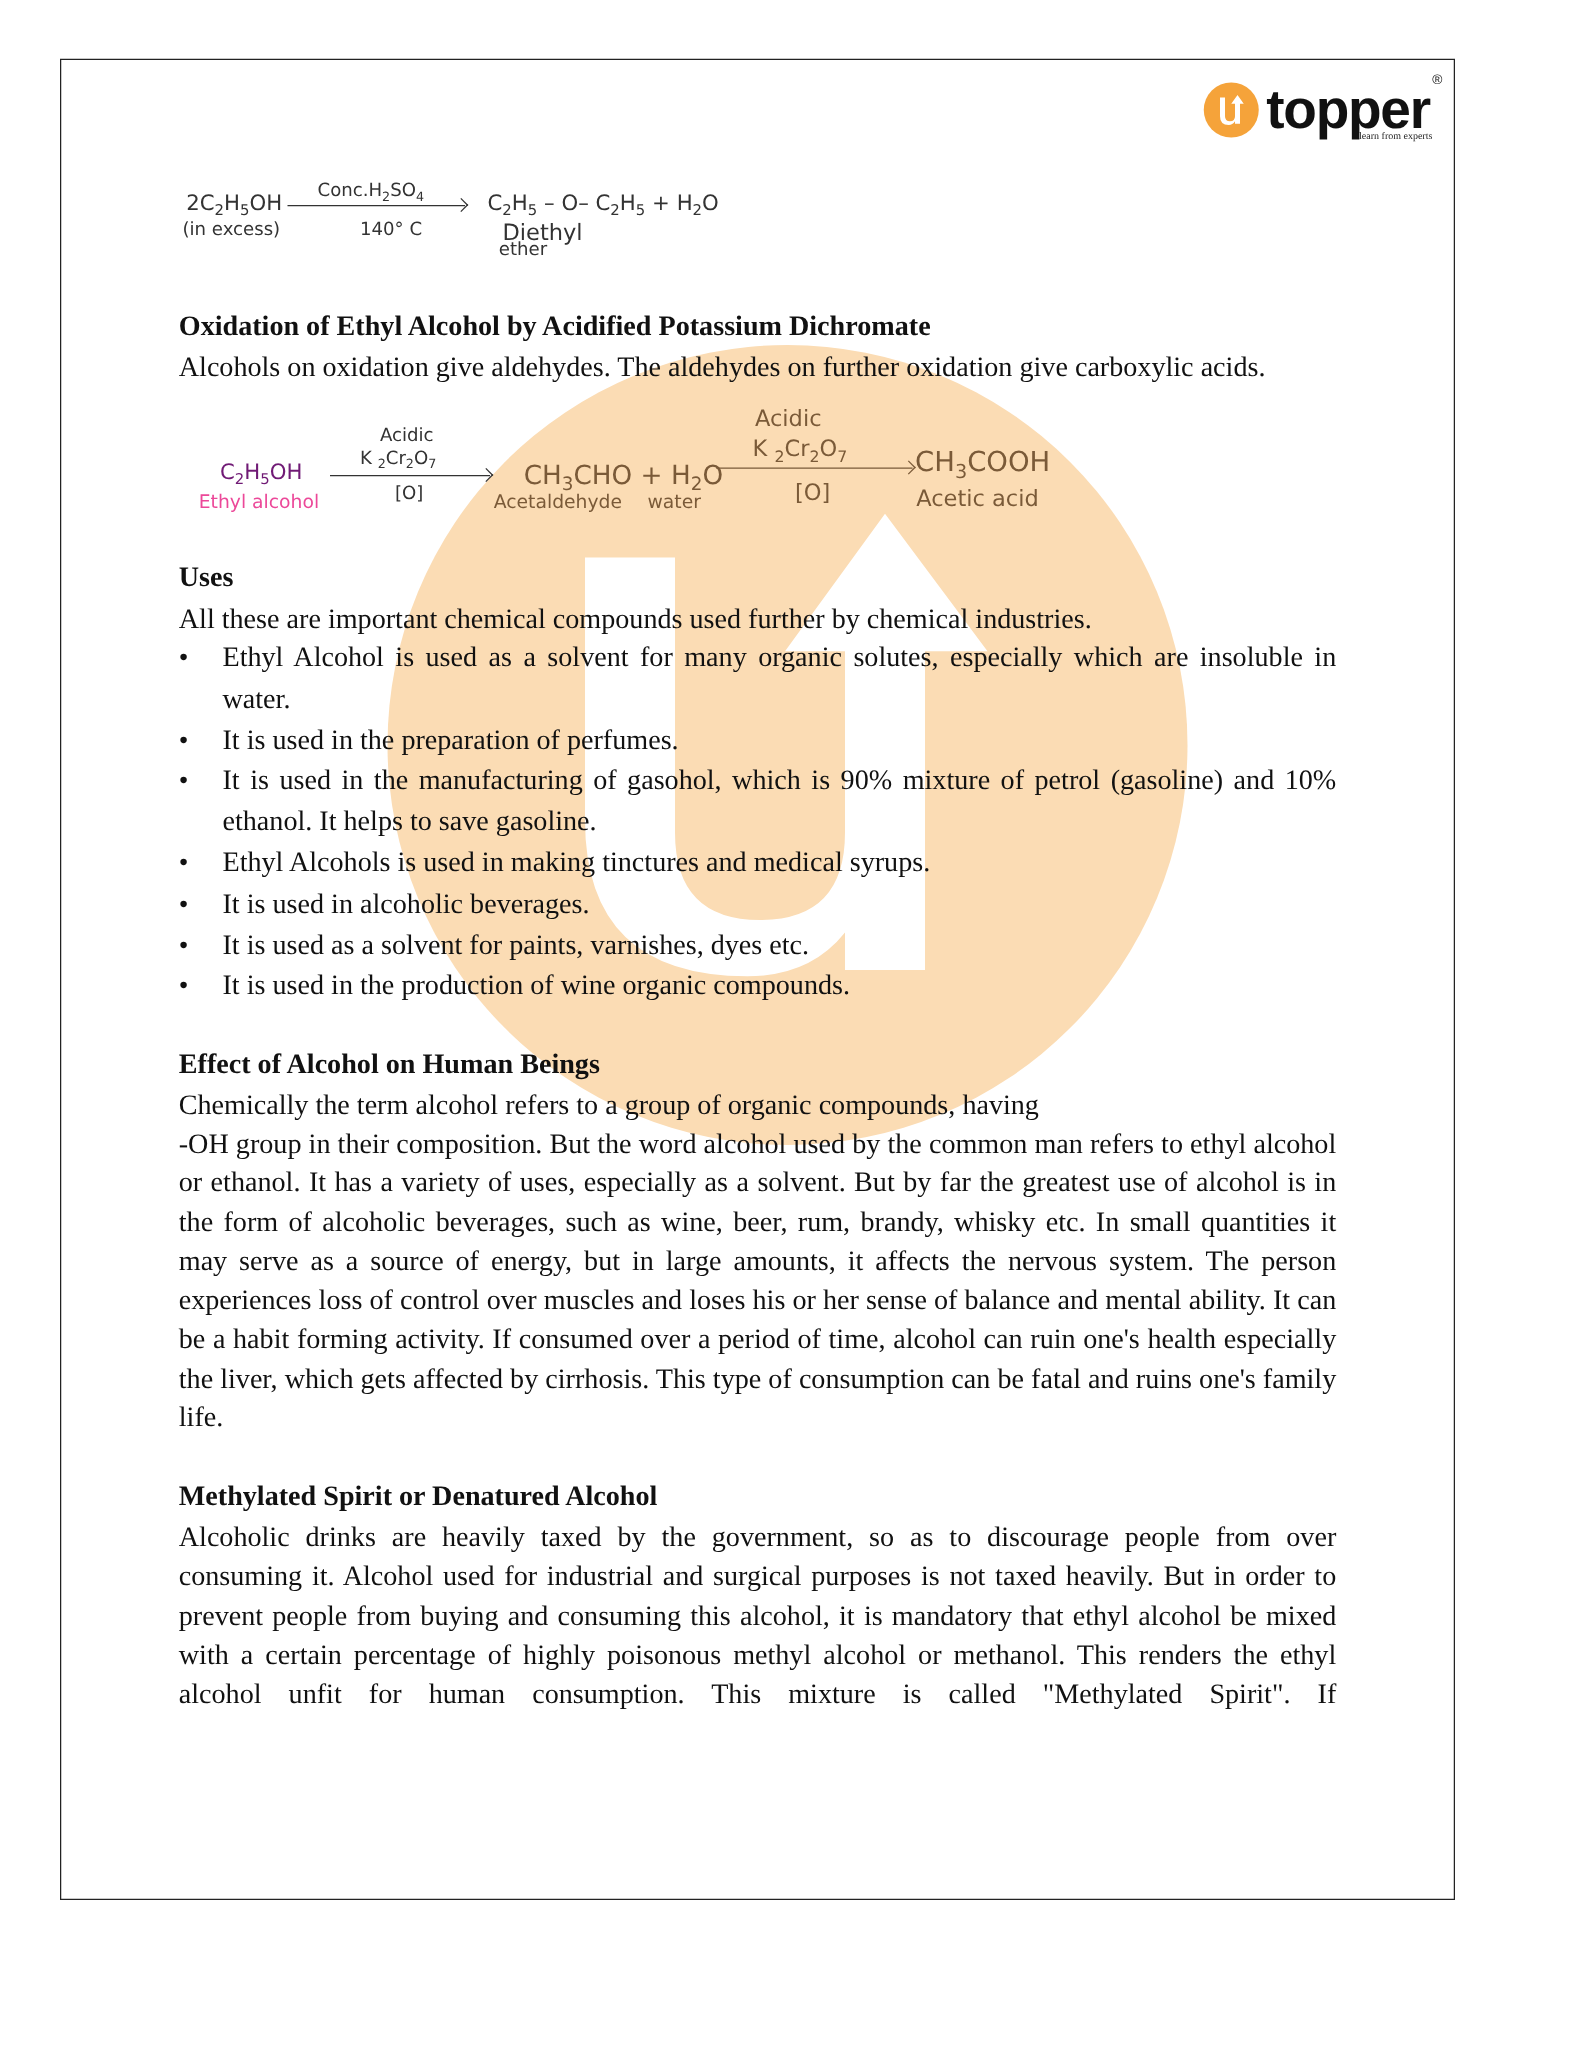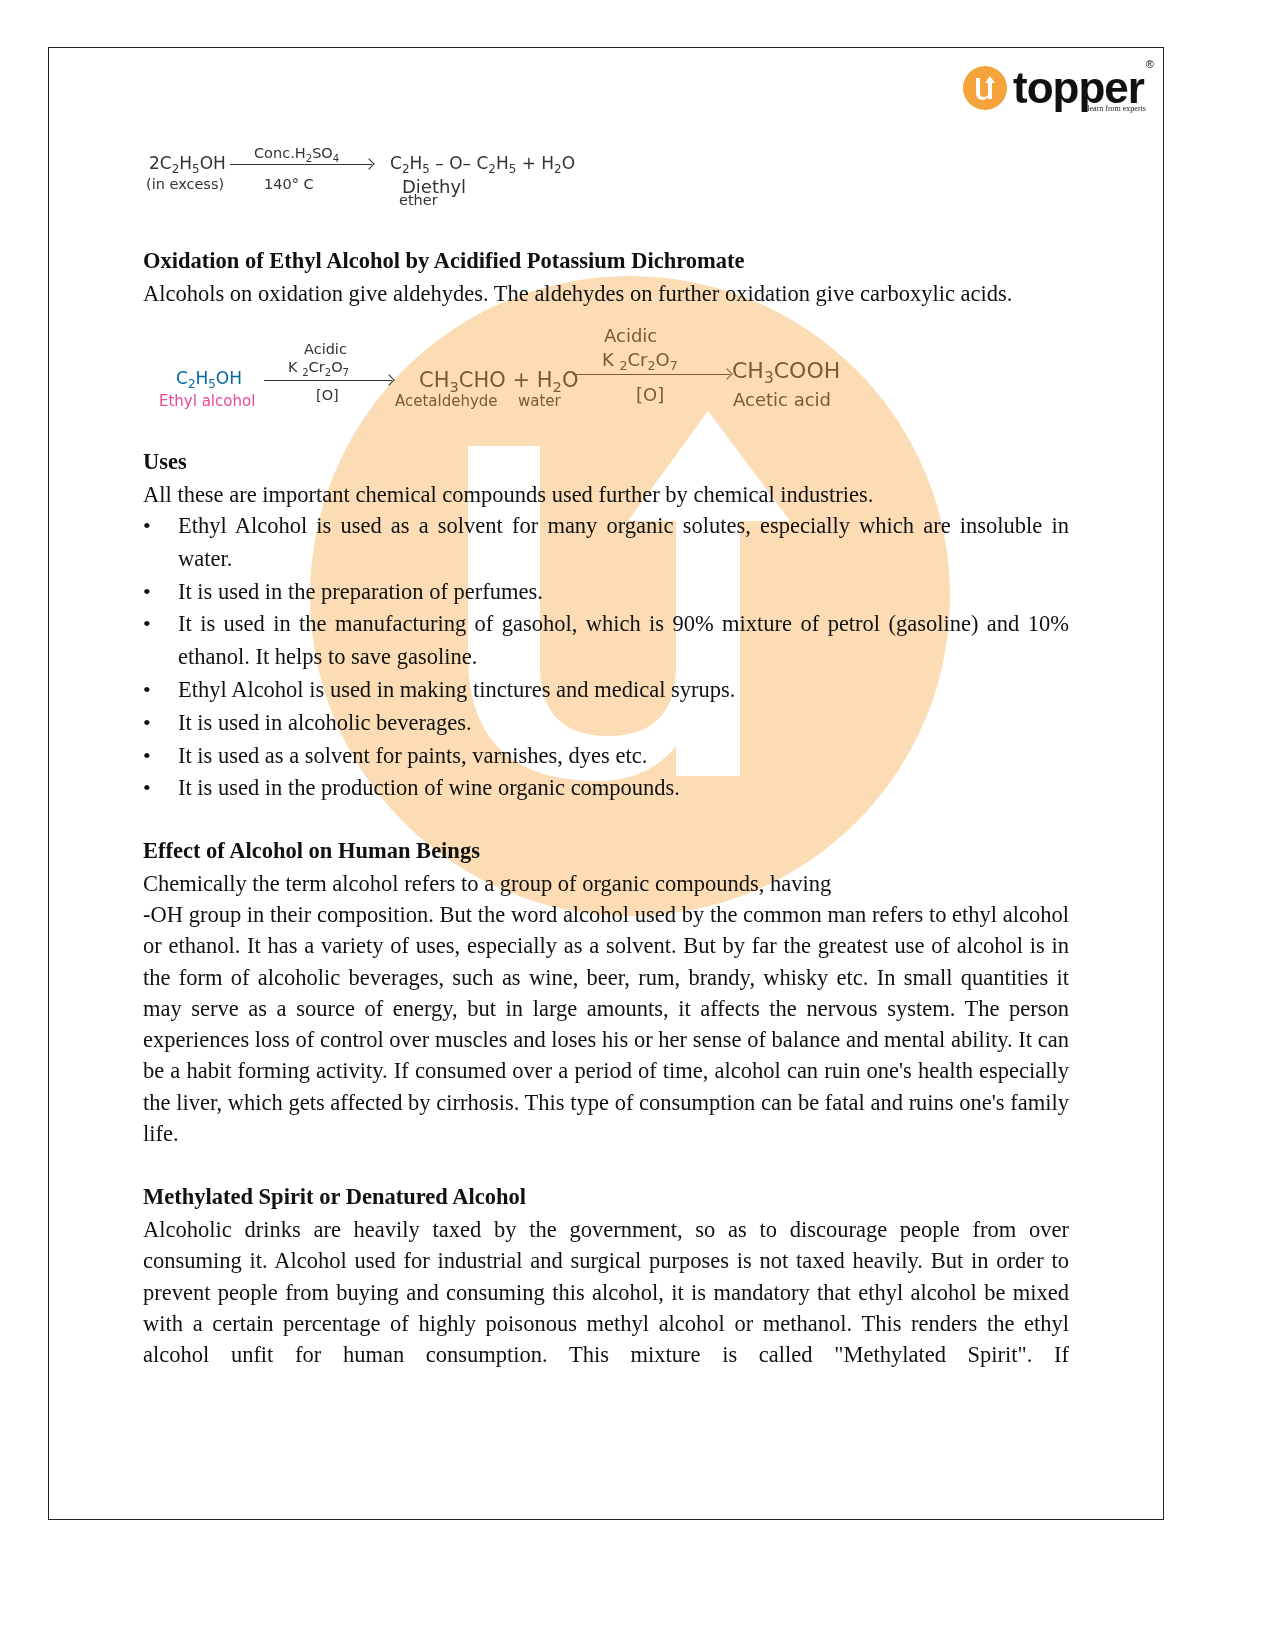--- a/index.html
+++ b/index.html
@@ -51,31 +51,31 @@
   <span class="logo-text">topper</span>
   <span class="logo-reg">®</span>
   <span class="logo-tag">learn from experts</span>
 </div>
 
 <div class="eq" style="left:0;top:0;font-size:16px;">
   <span class="t" style="left:149px;top:153px;font-size:17px;">2C<sub>2</sub>H<sub>5</sub>OH</span>
   <span class="t" style="left:146px;top:176px;font-size:14.5px;">(in excess)</span>
   <div class="arrow" style="left:230px;top:164px;width:142px;"></div>
   <span class="t" style="left:254px;top:145px;font-size:14.5px;">Conc.H<sub>2</sub>SO<sub>4</sub></span>
-  <span class="t" style="left:264px;top:176px;font-size:14.5px;">140° C</span>
+  <span class="t" style="left:288px;top:176px;font-size:14.5px;">140° C</span>
   <span class="t" style="left:390px;top:153px;font-size:17px;">C<sub>2</sub>H<sub>5</sub> – O– C<sub>2</sub>H<sub>5</sub> + H<sub>2</sub>O</span>
   <span class="t" style="left:402px;top:176px;font-size:18px;">Diethyl</span>
   <span class="t" style="left:399px;top:192px;font-size:14.5px;">ether</span>
 </div>
 
 <div class="h" style="top:248px;">Oxidation of Ethyl Alcohol by Acidified Potassium Dichromate</div>
 <div class="p" style="top:278px;">Alcohols on oxidation give aldehydes. The aldehydes on further oxidation give carboxylic acids.</div>
 
 <div class="eq" style="left:0;top:0;">
-  <span class="t" style="left:176px;top:368px;font-size:17px;color:#0369a1;">C<sub>2</sub>H<sub>5</sub>OH</span>
+  <span class="t" style="left:176px;top:368px;font-size:17px;color:#701a75;">C<sub>2</sub>H<sub>5</sub>OH</span>
   <span class="t" style="left:159px;top:392px;font-size:15px;color:#ec4899;">Ethyl alcohol</span>
   <span class="t" style="left:304px;top:341px;font-size:14.5px;color:#333;">Acidic</span>
   <span class="t" style="left:288px;top:359px;font-size:14.5px;color:#333;">K <sub>2</sub>Cr<sub>2</sub>O<sub>7</sub></span>
   <div class="arrow" style="left:264px;top:380px;width:128px;"></div>
   <span class="t" style="left:316px;top:387px;font-size:14.5px;color:#333;">[O]</span>
 </div>
 <div class="eq tinted" style="left:0;top:0;">
   <span class="t" style="left:419px;top:368px;font-size:21px;">CH<sub>3</sub>CHO + H<sub>2</sub>O</span>
   <span class="t" style="left:395px;top:392px;font-size:15px;">Acetaldehyde</span>
   <span class="t" style="left:518px;top:392px;font-size:15px;">water</span>
@@ -86,21 +86,21 @@
   <span class="t" style="left:732px;top:358px;font-size:22px;">CH<sub>3</sub>COOH</span>
   <span class="t" style="left:733px;top:389px;font-size:18px;">Acetic acid</span>
 </div>
 
 <div class="h" style="top:449px;">Uses</div>
 <div class="p" style="top:479px;">All these are important chemical compounds used further by chemical industries.</div>
 <ul class="uses">
   <li class="j">Ethyl Alcohol is used as a solvent for many organic solutes, especially which are insoluble in water.</li>
   <li>It is used in the preparation of perfumes.</li>
   <li class="j">It is used in the manufacturing of gasohol, which is 90% mixture of petrol (gasoline) and 10% ethanol. It helps to save gasoline.</li>
-  <li>Ethyl Alcohol is used in making tinctures and medical syrups.</li>
+  <li>Ethyl Alcohols is used in making tinctures and medical syrups.</li>
   <li>It is used in alcoholic beverages.</li>
   <li>It is used as a solvent for paints, varnishes, dyes etc.</li>
   <li>It is used in the production of wine organic compounds.</li>
 </ul>
 
 <div class="h" style="top:838px;">Effect of Alcohol on Human Beings</div>
 <div class="p" style="top:868px;">Chemically the term alcohol refers to a group of organic compounds, having</div>
 <div class="p just" style="top:899px;">-OH group in their composition. But the word alcohol used by the common man refers to ethyl alcohol or ethanol. It has a variety of uses, especially as a solvent. But by far the greatest use of alcohol is in the form of alcoholic beverages, such as wine, beer, rum, brandy, whisky etc. In small quantities it may serve as a source of energy, but in large amounts, it affects the nervous system. The person experiences loss of control over muscles and loses his or her sense of balance and mental ability. It can be a habit forming activity. If consumed over a period of time, alcohol can ruin one's health especially the liver, which gets affected by cirrhosis. This type of consumption can be fatal and ruins one's family life.</div>
 
 <div class="h" style="top:1184px;text-align:center;">Methylated Spirit or Denatured Alcohol</div>

